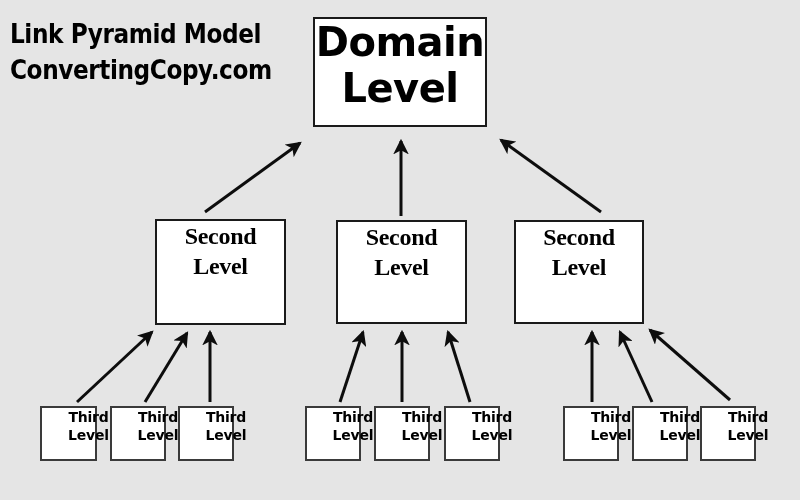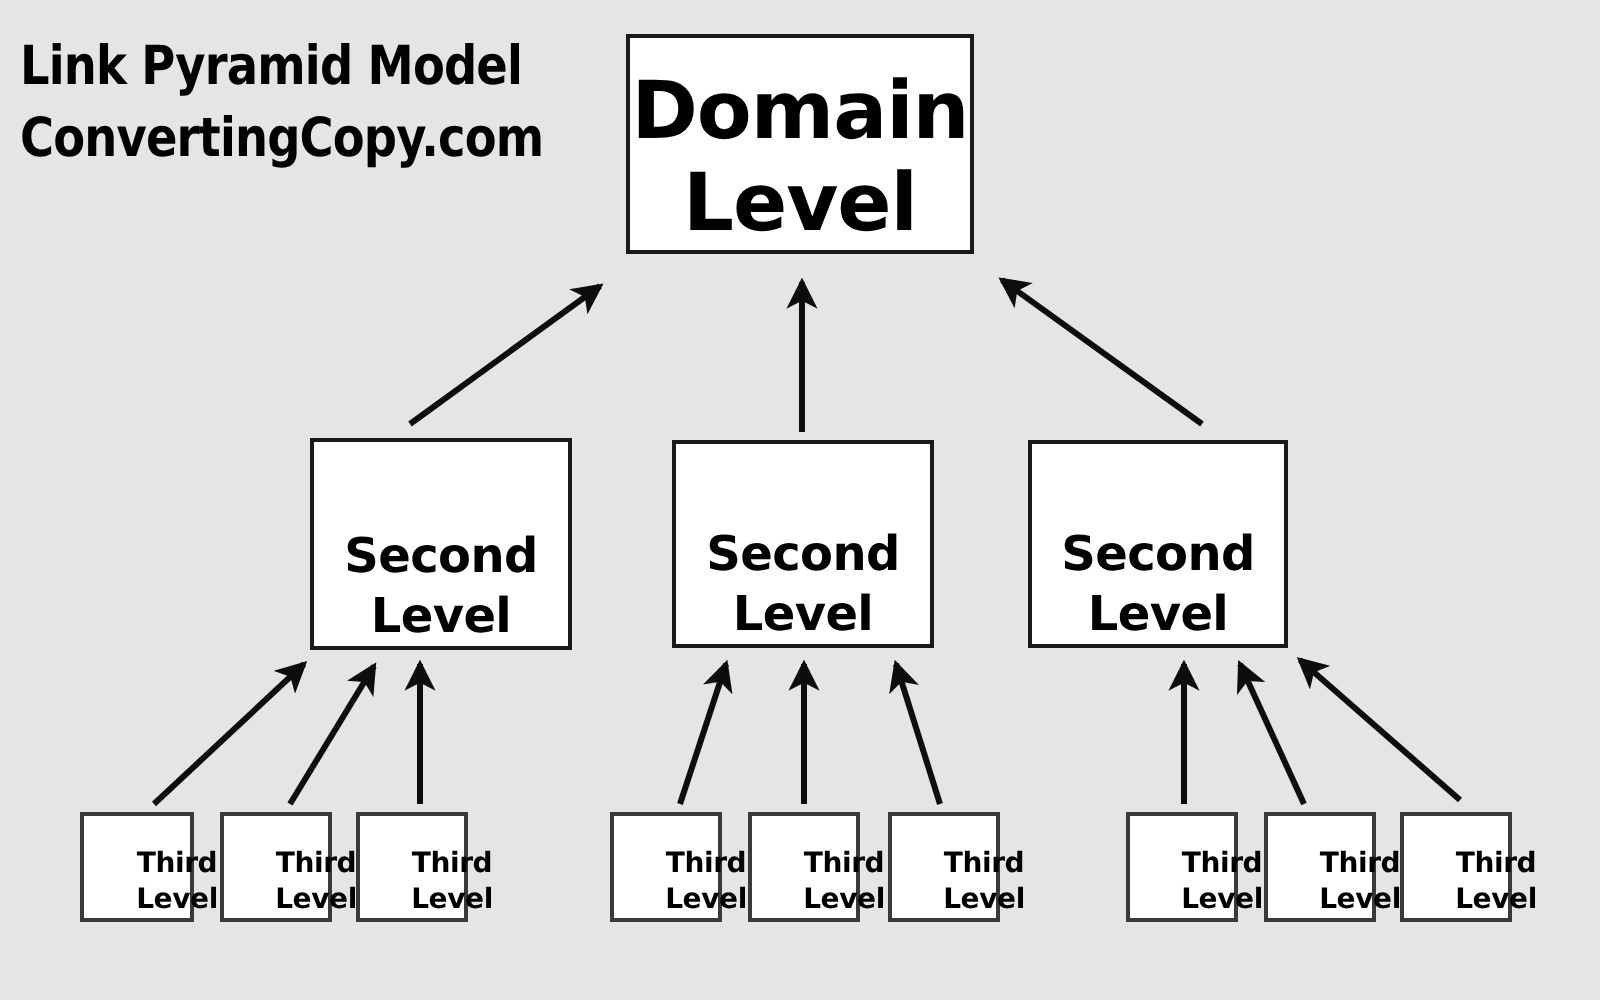--- a/index.html
+++ b/index.html
@@ -38,38 +38,39 @@
     white-space: nowrap;
   }
   .node {
     position: absolute;
     box-sizing: border-box;
     background: #ffffff;
     border: 2px solid #1a1a1a;
     display: flex;
     flex-direction: column;
     align-items: center;
-    justify-content: flex-end;
+    justify-content: flex-start;
     color: #000000;
     font-weight: bold;
     text-align: center;
   }
   .node .line {
     display: block;
     white-space: nowrap;
   }
   .node-top {
     font-size: 40px;
     line-height: 46px;
     letter-spacing: -0.5px;
   }
   .node-second {
     font-size: 24px;
     line-height: 30px;
     letter-spacing: -0.3px;
+    font-family: Liberation Serif, serif;
   }
   .node-third {
     font-size: 14px;
     line-height: 18px;
     border-width: 2px;
     border-color: #3a3a3a;
     letter-spacing: -0.2px;
     padding-left: 40px;
   }
 </style>

